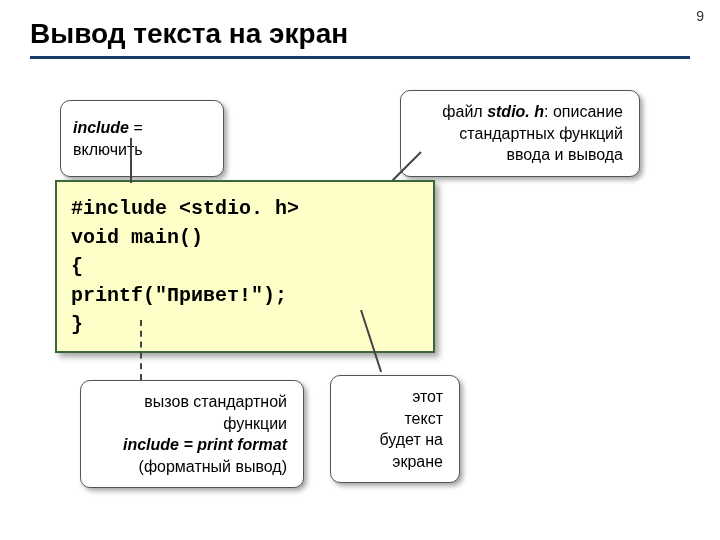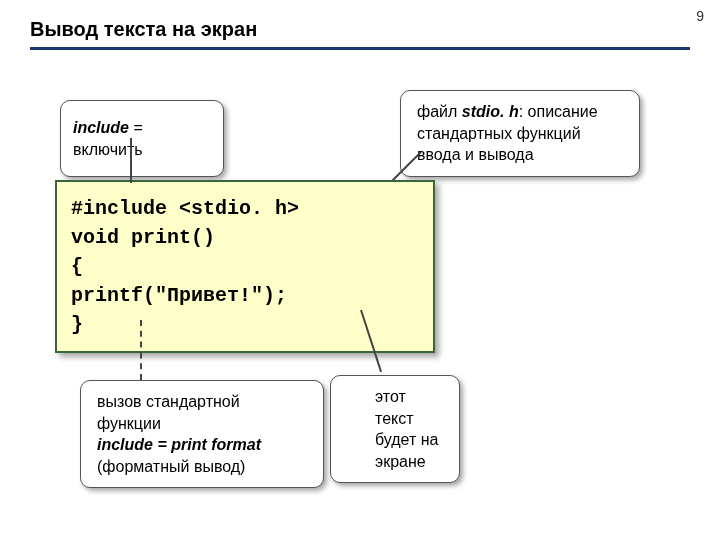--- a/index.html
+++ b/index.html
@@ -13,44 +13,44 @@
       padding: 18px 30px;
     }
     .slide-number {
       position: absolute;
       top: 8px;
       right: 16px;
       font-size: 14px;
       color: #333;
     }
     .title {
-      font-size: 20px;
+      font-size: 28px;
       font-weight: bold;
       color: #000;
       margin-bottom: 6px;
     }
     .hr {
       height: 3px;
       background: #1a3a6a;
       margin-bottom: 28px;
     }
     .callout {
       position: absolute;
       background: #fff;
       border: 1px solid #555;
       border-radius: 10px;
       padding: 10px 16px;
       font-size: 16px;
-      text-align: left;
+      text-align: right;
       box-shadow: 3px 3px 5px rgba(0,0,0,0.35);
       line-height: 1.35;
     }
     .callout-include { top: 100px; left: 60px; width: 164px; padding: 16px 12px; text-align: left; }
     .callout-stdio { top: 90px; left: 400px; width: 240px; }
-    .callout-printf { top: 380px; left: 80px; width: 244px; }
+    .callout-printf { top: 380px; left: 80px; width: 224px; }
     .callout-screen { top: 375px; left: 330px; width: 130px; padding-left: 44px; }
 
     .codebox {
       position: absolute;
       top: 180px;
       left: 55px;
       width: 380px;
       background: #feffc8;
       border: 2px solid #3b663b;
       box-shadow: 4px 4px 6px rgba(0,0,0,0.35);
@@ -90,21 +90,21 @@
 
 <div class="title">Вывод текста на экран</div>
 <div class="hr"></div>
 
 <div class="callout callout-include"><b><i>include</i></b> = включить</div>
 <div class="callout callout-stdio">файл <b><i>stdio. h</i></b>: описание<br>стандартных функций<br>ввода и вывода</div>
 <div class="callout callout-printf">вызов стандартной<br>функции<br><b><i>include = print format</i></b><br>(форматный вывод)</div>
 <div class="callout callout-screen">этот текст<br>будет на<br>экране</div>
 
 <div class="codebox"><span>#include &lt;stdio. h&gt;</span>
-<span>void print()</span>
+<span>void main()</span>
 <span>{</span>
 <span>printf("Привет!");</span>
 <span>}</span></div>
 
 <div class="pointer p1"></div>
 <div class="pointer p2"></div>
 <div class="pointer-dash p3"></div>
 <div class="pointer p4"></div>
 
 </body></html>

